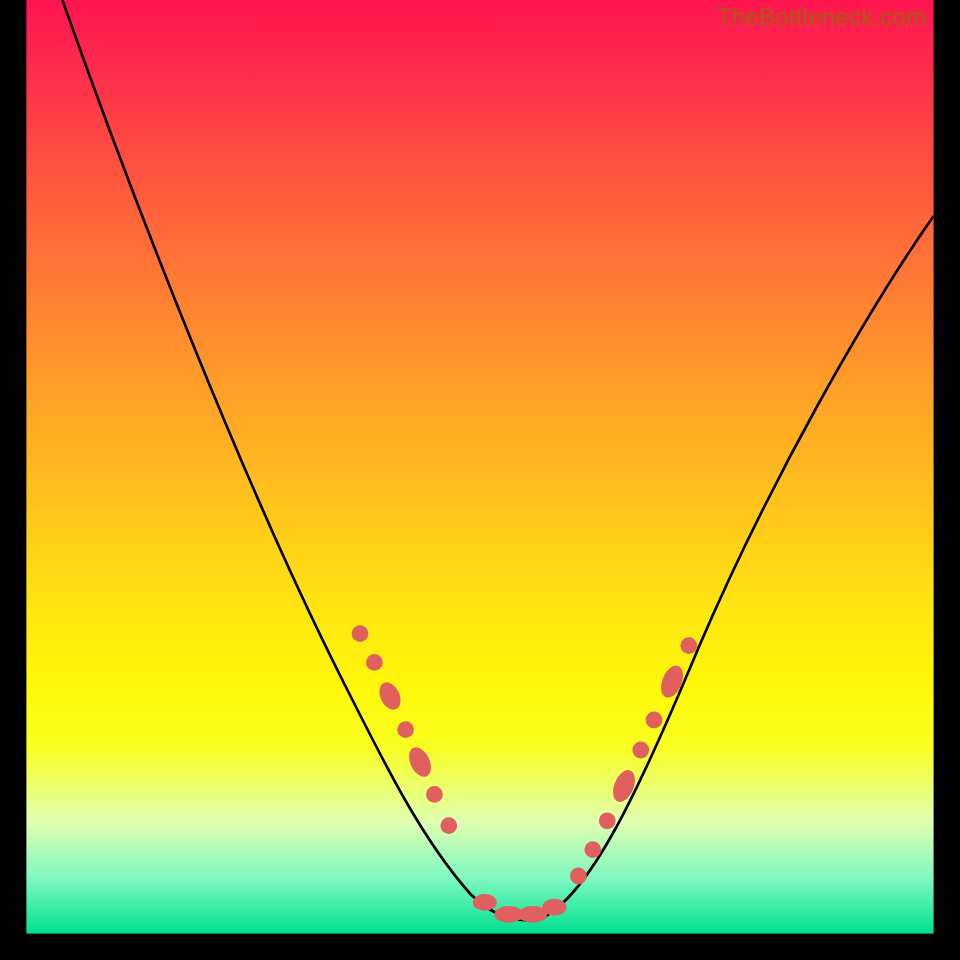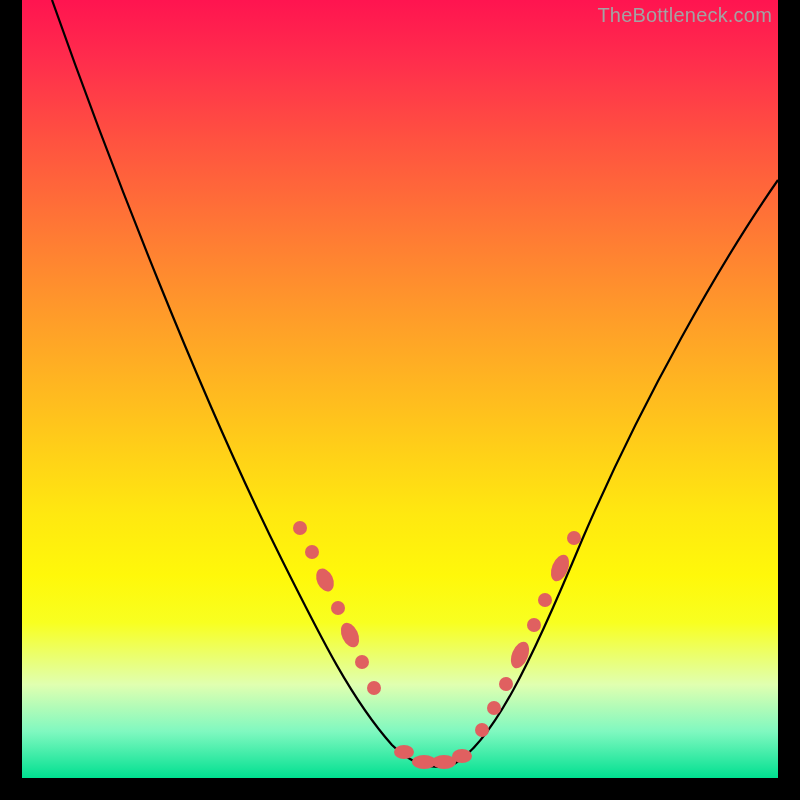--- a/index.html
+++ b/index.html
@@ -30,21 +30,21 @@
       #80f8c0 94%,
       #00e090 100%);
   }
   .watermark {
     position: absolute;
     top: 4px;
     right: 28px;
     font-family: Arial, Helvetica, sans-serif;
     font-size: 20px;
     font-weight: 500;
-    color: #a3a3a3;
+    color: #a16207;
     letter-spacing: 0.2px;
   }
   svg.curve {
     position: absolute;
     left: 0;
     top: 0;
     width: 756px;
     height: 778px;
   }
 </style>

